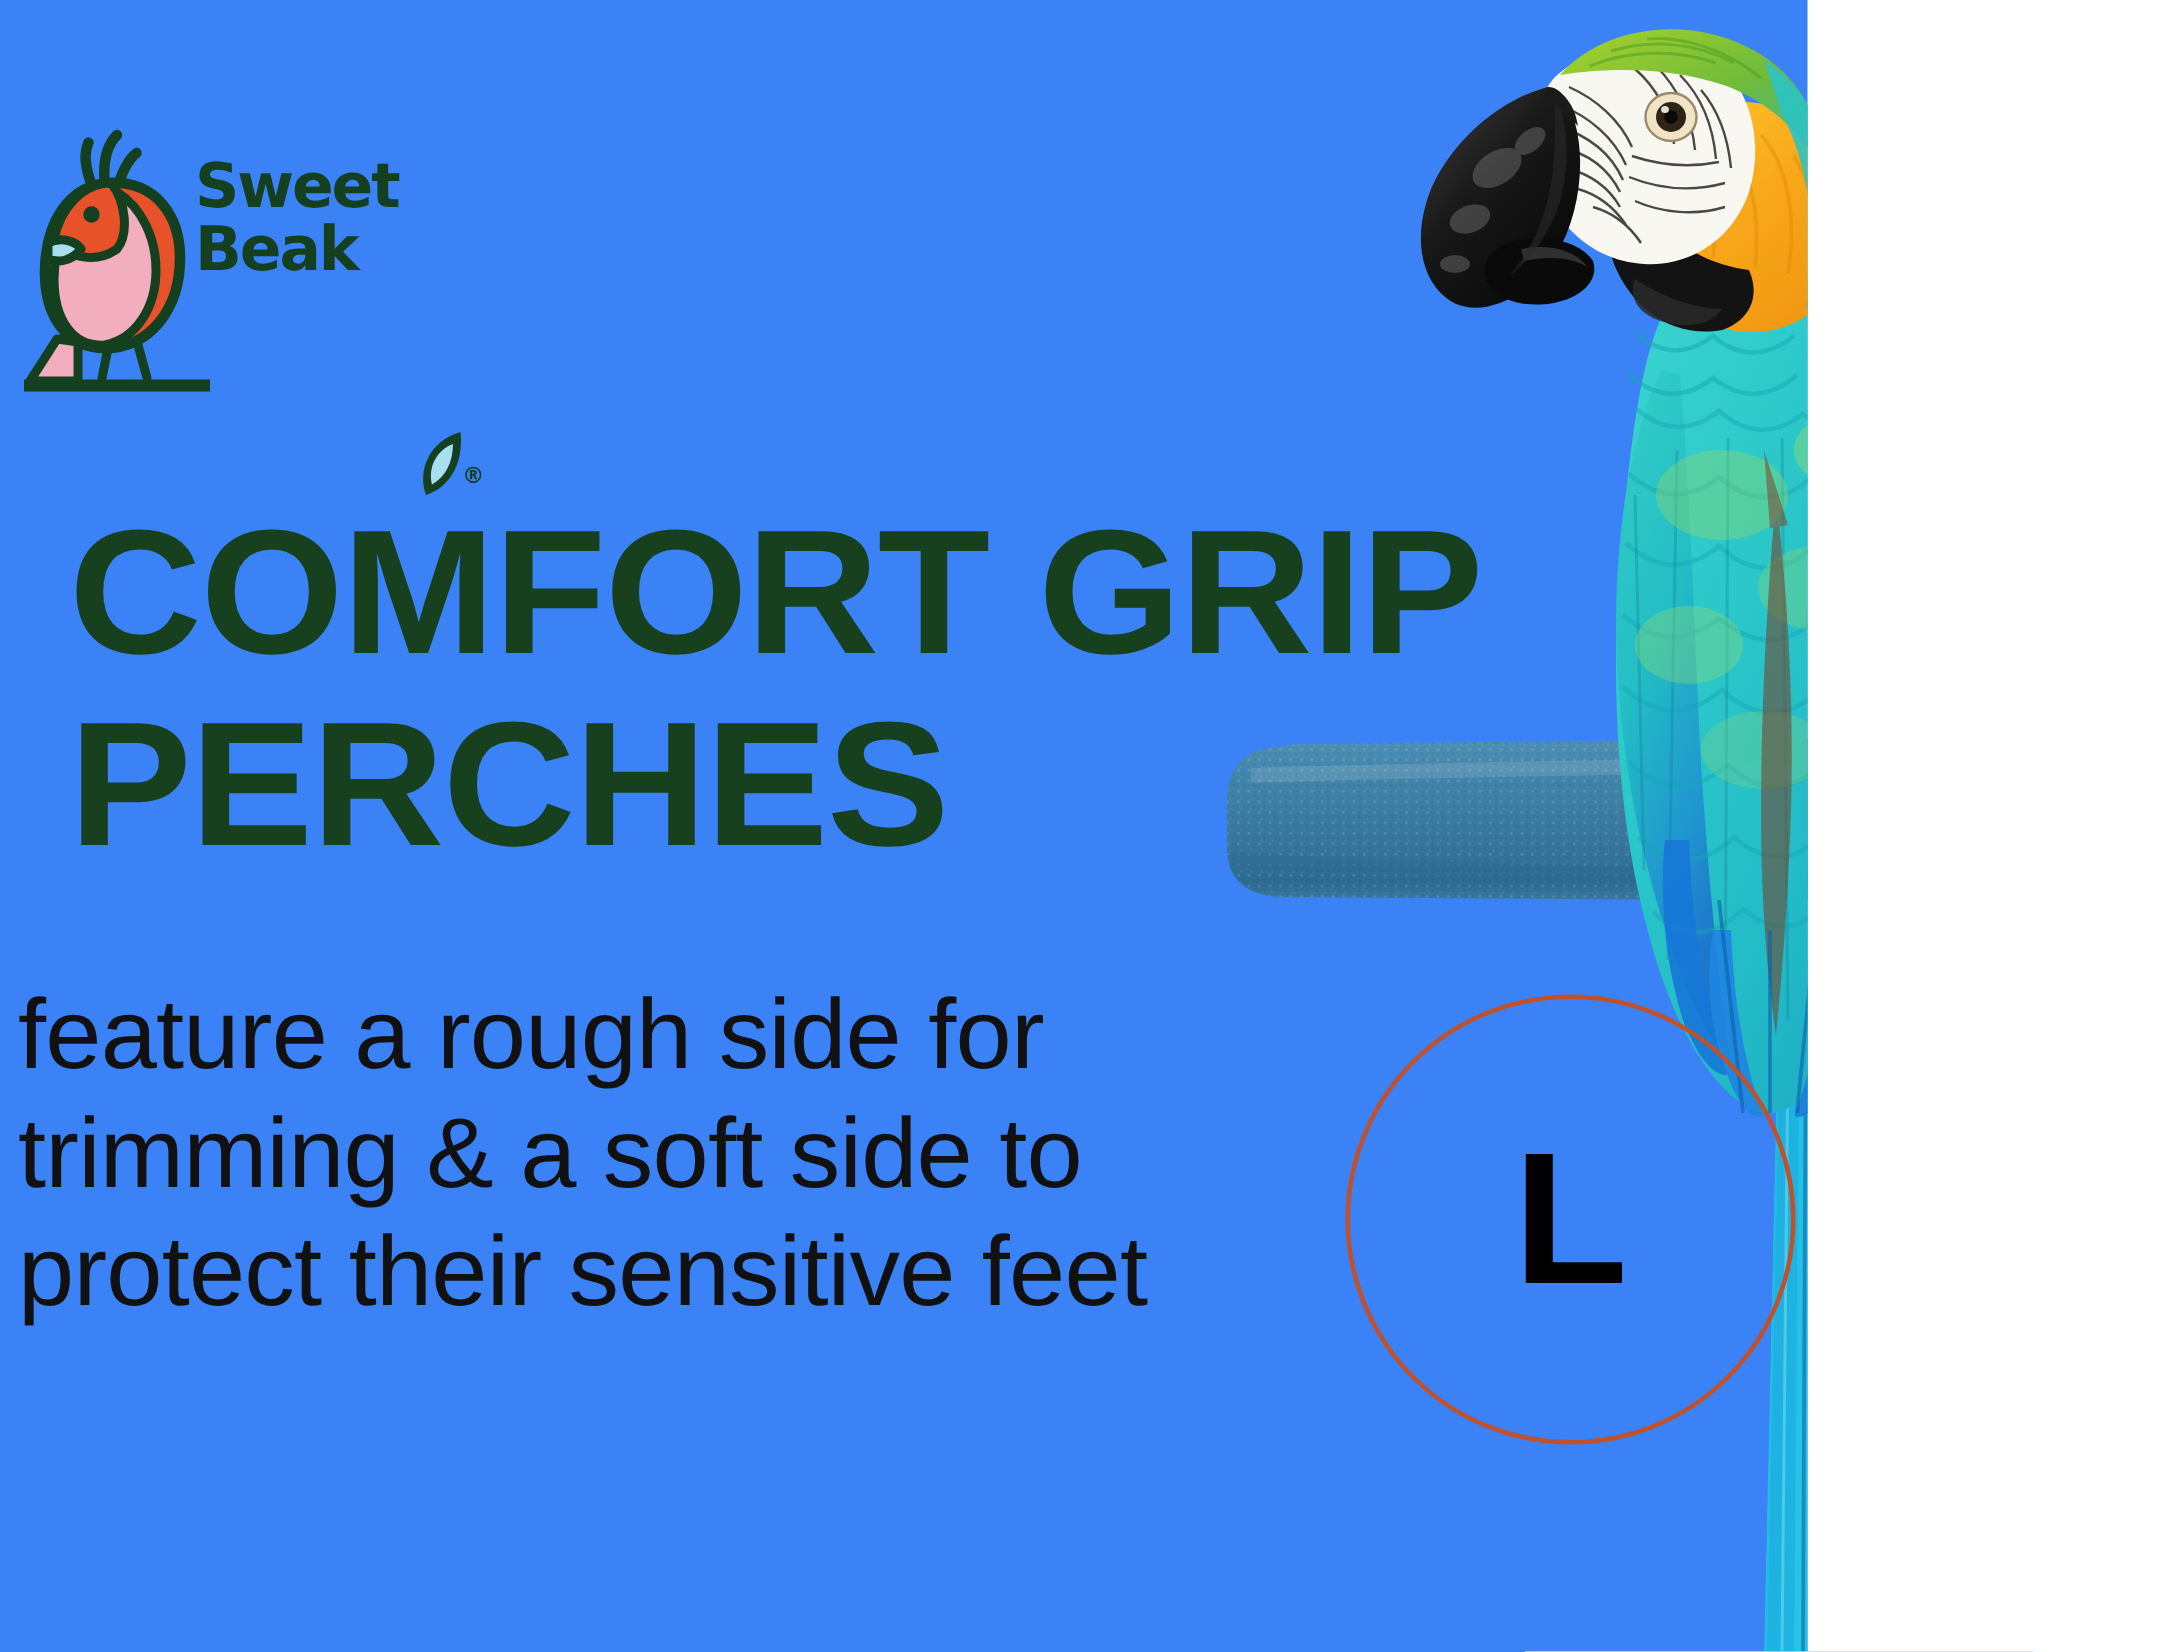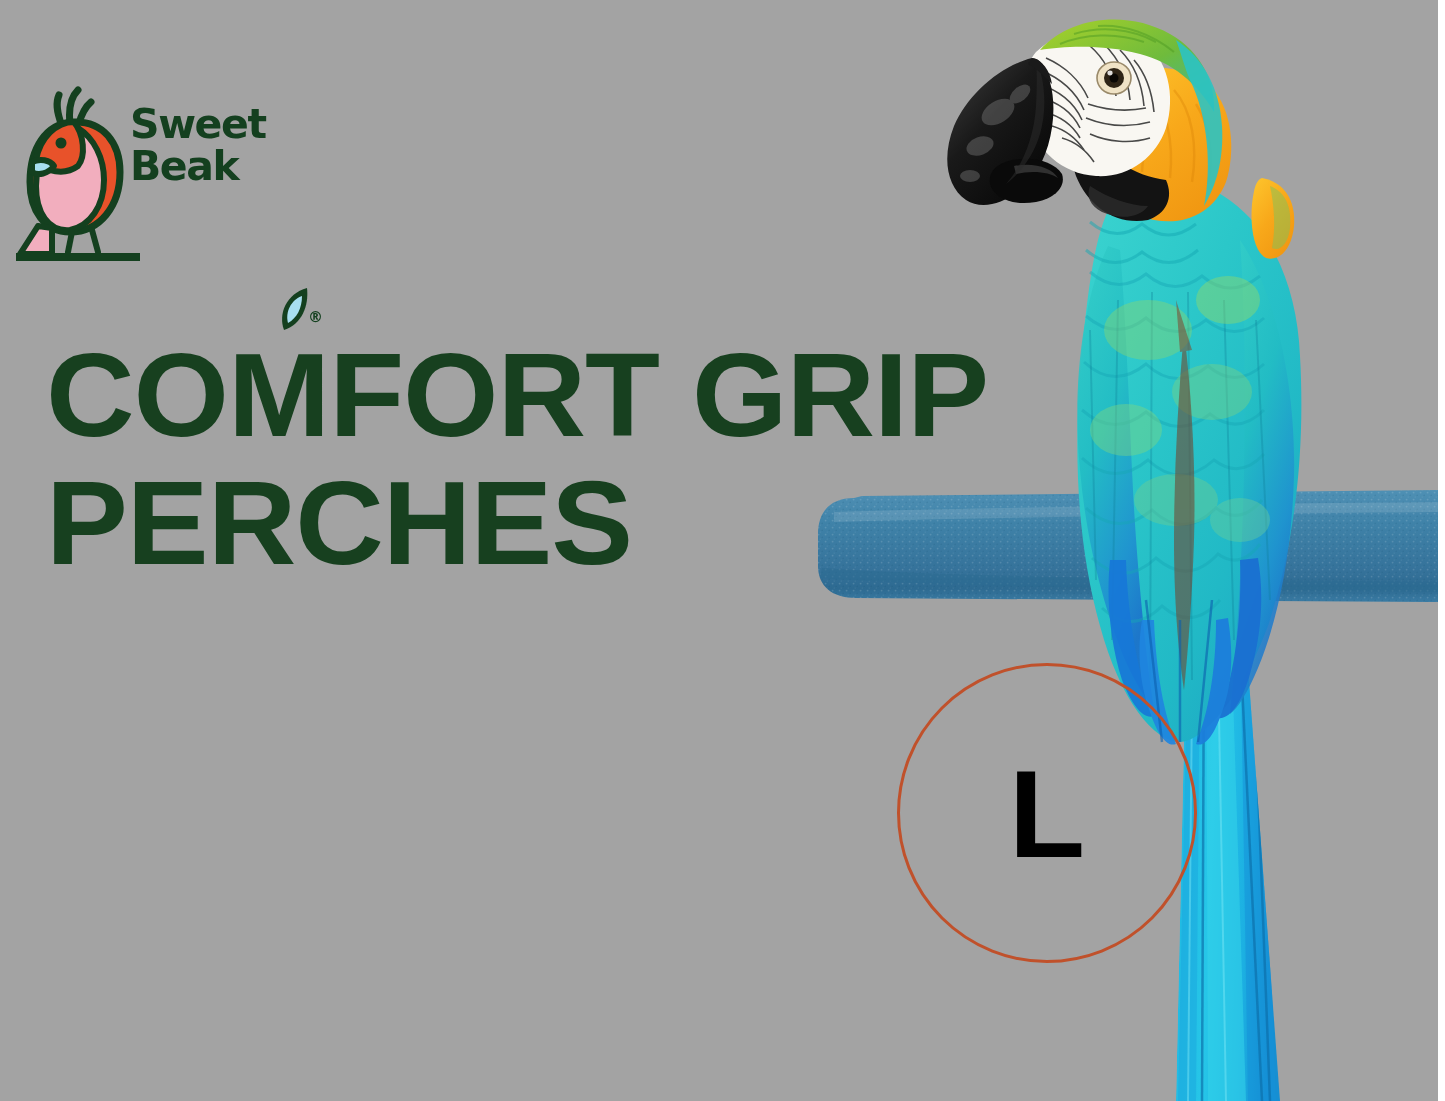--- a/index.html
+++ b/index.html
@@ -3,23 +3,23 @@
 <meta charset="utf-8">
 <title>Comfort Grip Perches</title>
 <style>
   html,body{margin:0;padding:0;background:#ffffff;}
   body{
     font-family:"Liberation Sans", sans-serif;
     -webkit-font-smoothing:antialiased;
   }
   #canvas{
     position:relative;
-    width:1438px;
+    width:1205px;
     height:1101px;
-    background:#a3a3a3;
+    background:#3b82f6;
     overflow:hidden;
   }
 
   
   #logo-block{
     position:absolute; left:12px; top:86px;
     width:320px; height:180px;
   }
   #logo-mark{ position:absolute; left:0; top:0; width:128px; height:178px; }
   #logo-wordmark{
@@ -152,20 +152,25 @@
       <path d="M26 12 C26 24 21 34 12 39 C9 28 15 16 26 12 Z" fill="#a8dff0"></path>
     </svg>
     <div id="logo-reg">®</div>
   </div>
 
   <div id="headline">
     <div class="headline-line" id="headline-line-1">COMFORT GRIP</div>
     <div class="headline-line" id="headline-line-2">PERCHES</div>
   </div>
 
+  <div id="subcopy">
+    <div class="sub-line">feature a rough side for</div>
+    <div class="sub-line">trimming &amp; a soft side to</div>
+    <div class="sub-line">protect their sensitive feet</div>
+  </div>
 
   <div id="product-photo">
 
     <svg id="perch-bar" viewBox="0 0 640 150">
       <defs>
         <linearGradient id="perchGrad" x1="0" y1="0" x2="0" y2="1">
           <stop offset="0%" stop-color="#4f90b4"></stop>
           <stop offset="30%" stop-color="#3f82a8"></stop>
           <stop offset="72%" stop-color="#35729a"></stop>
           <stop offset="88%" stop-color="#2d6a91"></stop>

